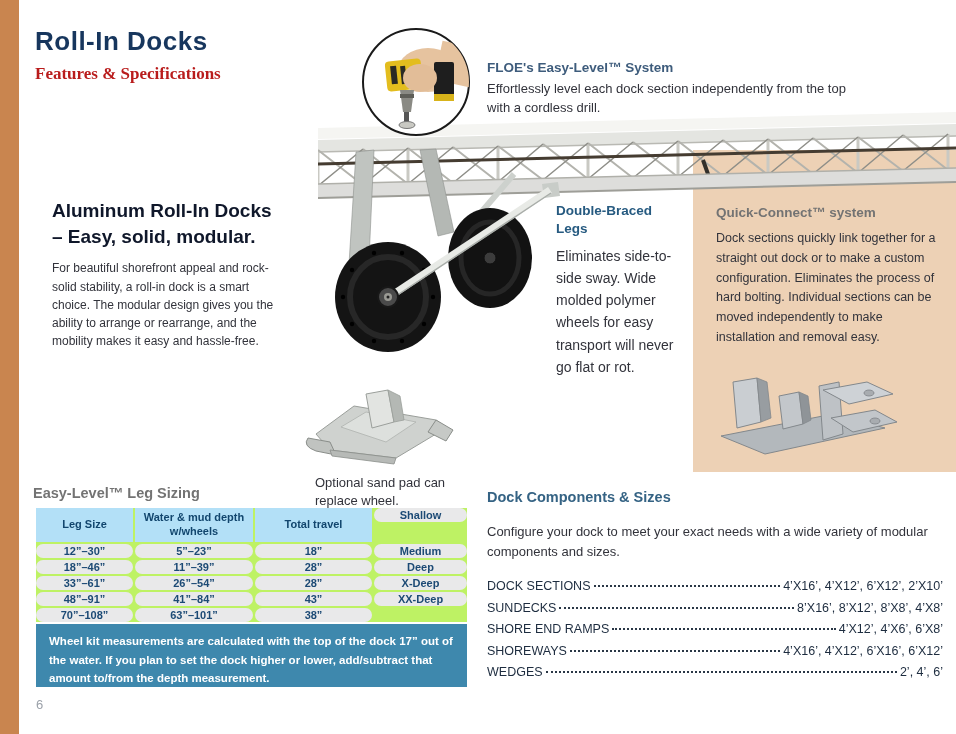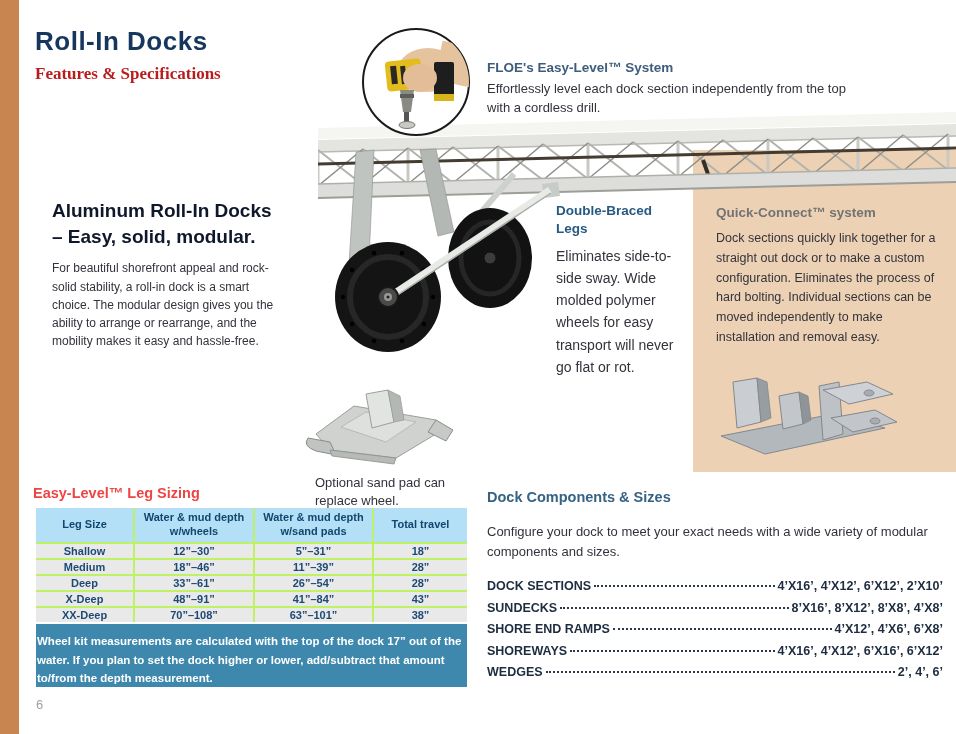--- a/index.html
+++ b/index.html
@@ -30,37 +30,37 @@
   .db-block { position:absolute; left:556px; top:202px; width:128px; z-index:3; }
   .db-block h3 { font-size:13.5px; font-weight:bold; color:#265a80; line-height:1.3; }
   .db-block p { margin-top:8px; font-size:14px; line-height:1.58; color:#32333b; }
 
   .qc-block { position:absolute; left:716px; top:205px; width:228px; z-index:3; }
   .qc-block h3 { font-size:13.5px; font-weight:bold; color:#737373; }
   .qc-block p { margin-top:9px; font-size:12.5px; line-height:1.58; color:#32333b; }
 
   .sandpad-caption { position:absolute; left:315px; top:474px; width:140px; font-size:13px; line-height:1.4; color:#32333b; z-index:3; }
 
-  .table-title { position:absolute; left:33px; top:485px; font-size:14.5px; font-weight:bold; color:#ef4444; }
+  .table-title { position:absolute; left:33px; top:485px; font-size:14.5px; font-weight:bold; color:#737373; }
   .leg-table { position:absolute; left:36px; top:508px; width:431px; display:grid;
                grid-template-columns:97px 118px 117px 1fr; gap:2px; background:#bef264; }
   .leg-table .th { background:#b3e0f7; color:#12466e; font-size:11px; font-weight:bold;
                    display:flex; align-items:center; justify-content:center; text-align:center;
                    height:34px; line-height:1.25; padding:0 6px; }
   .leg-table .td { background:#e9e9ea; color:#1c4a75; font-size:11px; font-weight:bold;
-                   display:flex; align-items:center; justify-content:center; height:14px; }
+                   display:flex; align-items:center; justify-content:center; height:14px;border-radius:7px; }
 
   .note-box { position:absolute; left:36px; top:624px; width:431px; height:63px; background:#3e88ad;
-              color:#ffffff; font-size:11.5px; font-weight:bold; line-height:1.62; padding:8px 1px; z-index:3; }
+              color:#ffffff; font-size:11.5px; font-weight:bold; line-height:1.62; padding:8px 13px; z-index:3; }
 
   .components { position:absolute; left:487px; top:489px; width:456px; z-index:3; }
   .components h2 { font-size:14.5px; font-weight:bold; color:#356384; }
   .components .intro { margin-top:17px; font-size:13px; line-height:1.5; color:#32333b; }
   .components .list { margin-top:18px; }
-  .comp-row { display:flex; align-items:baseline; font-size:12.5px; font-weight:bold; color:#1d2c3f; margin-bottom:7.5px; }
+  .comp-row { display:flex; align-items:baseline; font-size:12.5px; font-weight:normal; color:#1d2c3f; margin-bottom:7.5px; }
   .comp-row .leader { flex:1 1 auto; border-bottom:2px dotted #2a3746; margin:0 3px; transform:translateY(-3px); }
   .comp-row .sizes { white-space:nowrap; }
 
   .page-number { position:absolute; left:36px; top:697px; font-size:13px; color:#9ba1a9; }
 </style>
 </head>
 <body>
 
 <div class="page">
 
@@ -184,26 +184,25 @@
   <div class="qc-block">
     <h3>Quick-Connect™ system</h3>
     <p>Dock sections quickly link together for a straight out dock or to make a custom configuration. Eliminates the process of hard bolting. Individual sections can be moved independently to make installation and removal easy.</p>
   </div>
 
   <div class="table-title">Easy-Level™ Leg Sizing</div>
 
   <div class="leg-table">
     <div class="th">Leg Size</div>
     <div class="th">Water &amp; mud depth w/wheels</div>
-    <div class="th">Water &amp; mud depth w/sand pads</div>
     <div class="th">Total travel</div>
 
     <div class="td">Shallow</div>
     <div class="td">12”–30”</div>
-    <div class="td">5”–31”</div>
+    <div class="td">5”–23”</div>
     <div class="td">18”</div>
 
     <div class="td">Medium</div>
     <div class="td">18”–46”</div>
     <div class="td">11”–39”</div>
     <div class="td">28”</div>
 
     <div class="td">Deep</div>
     <div class="td">33”–61”</div>
     <div class="td">26”–54”</div>

